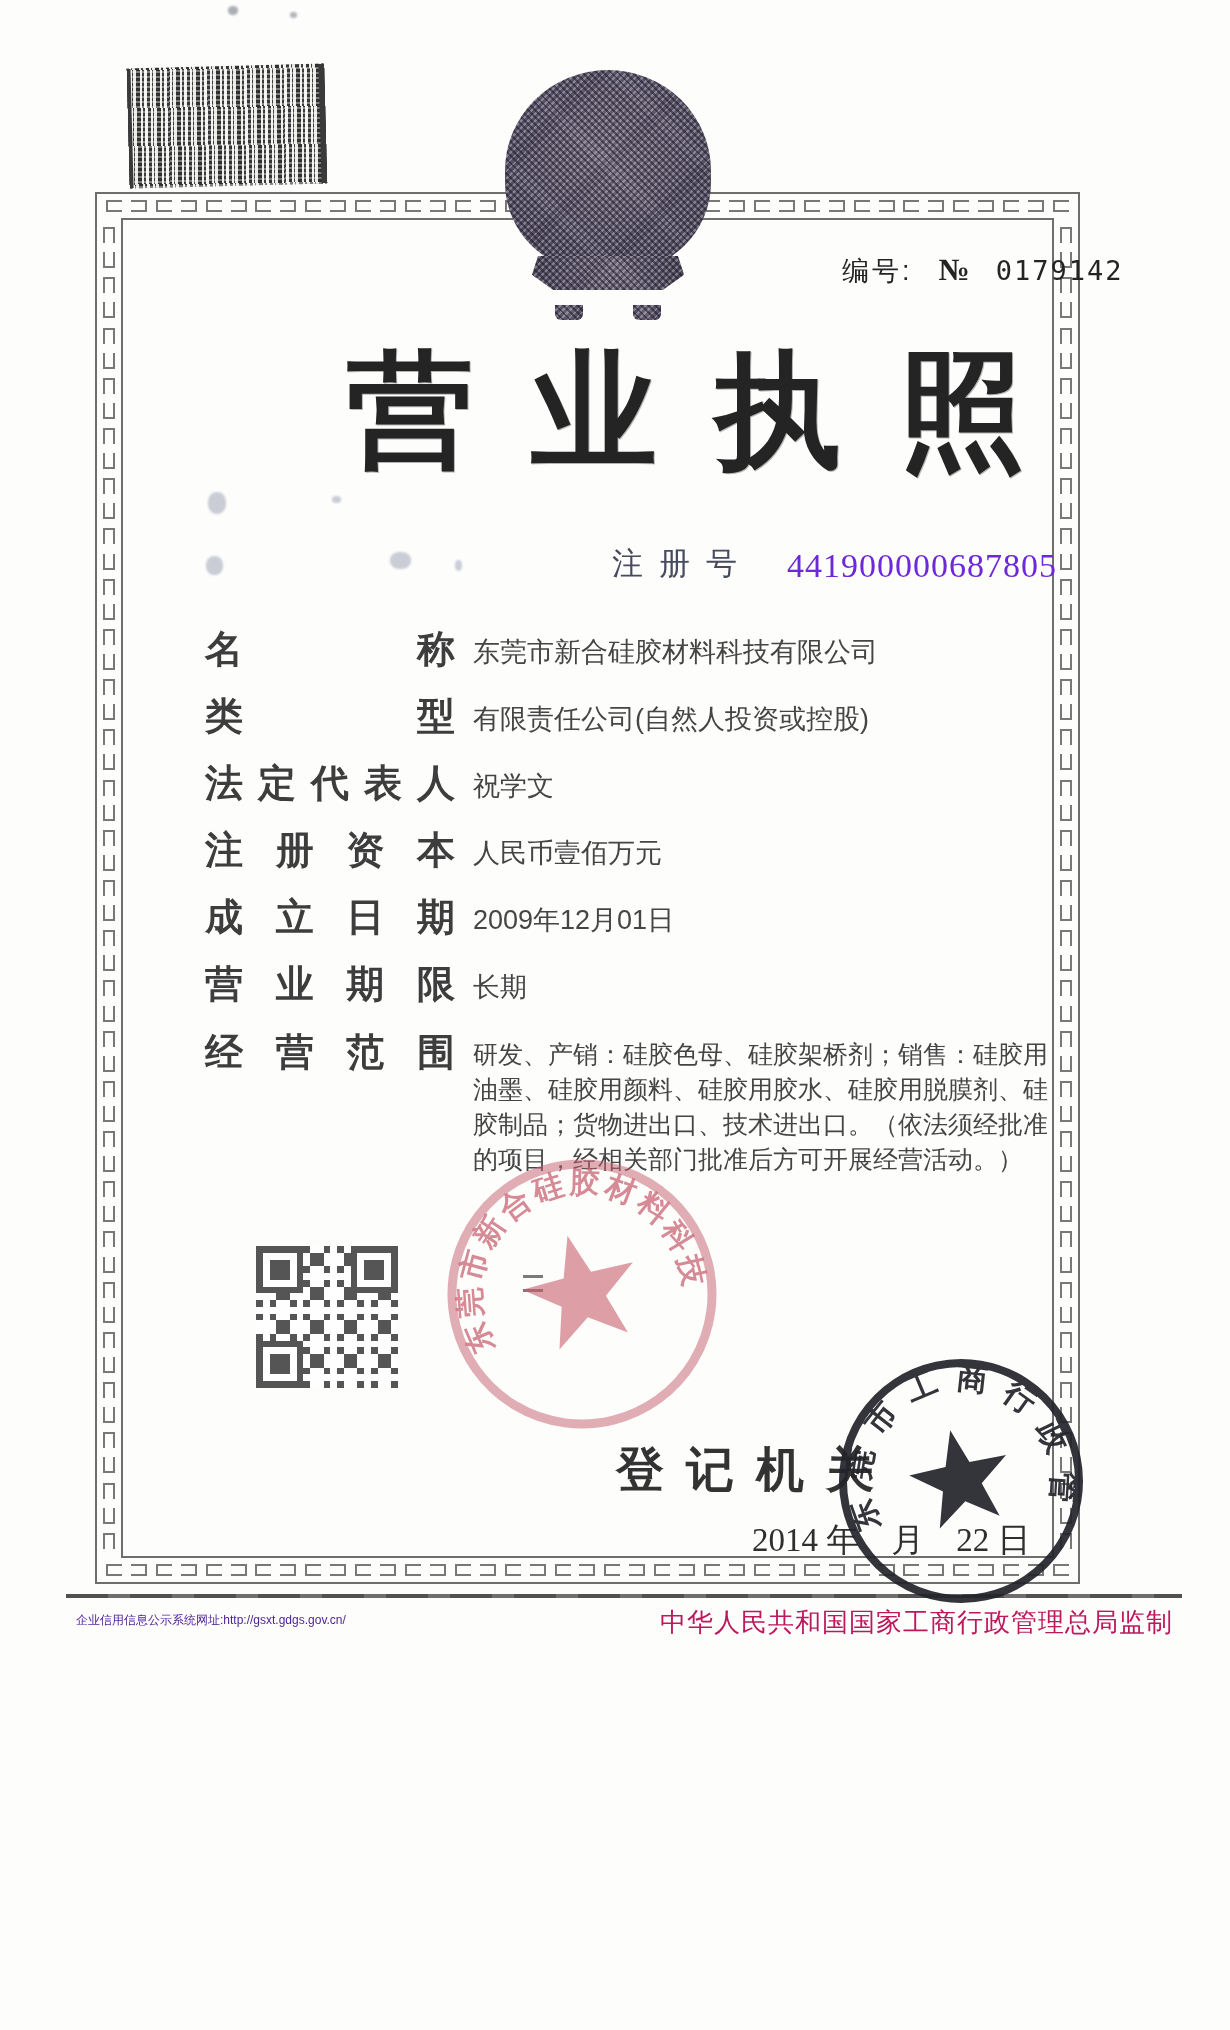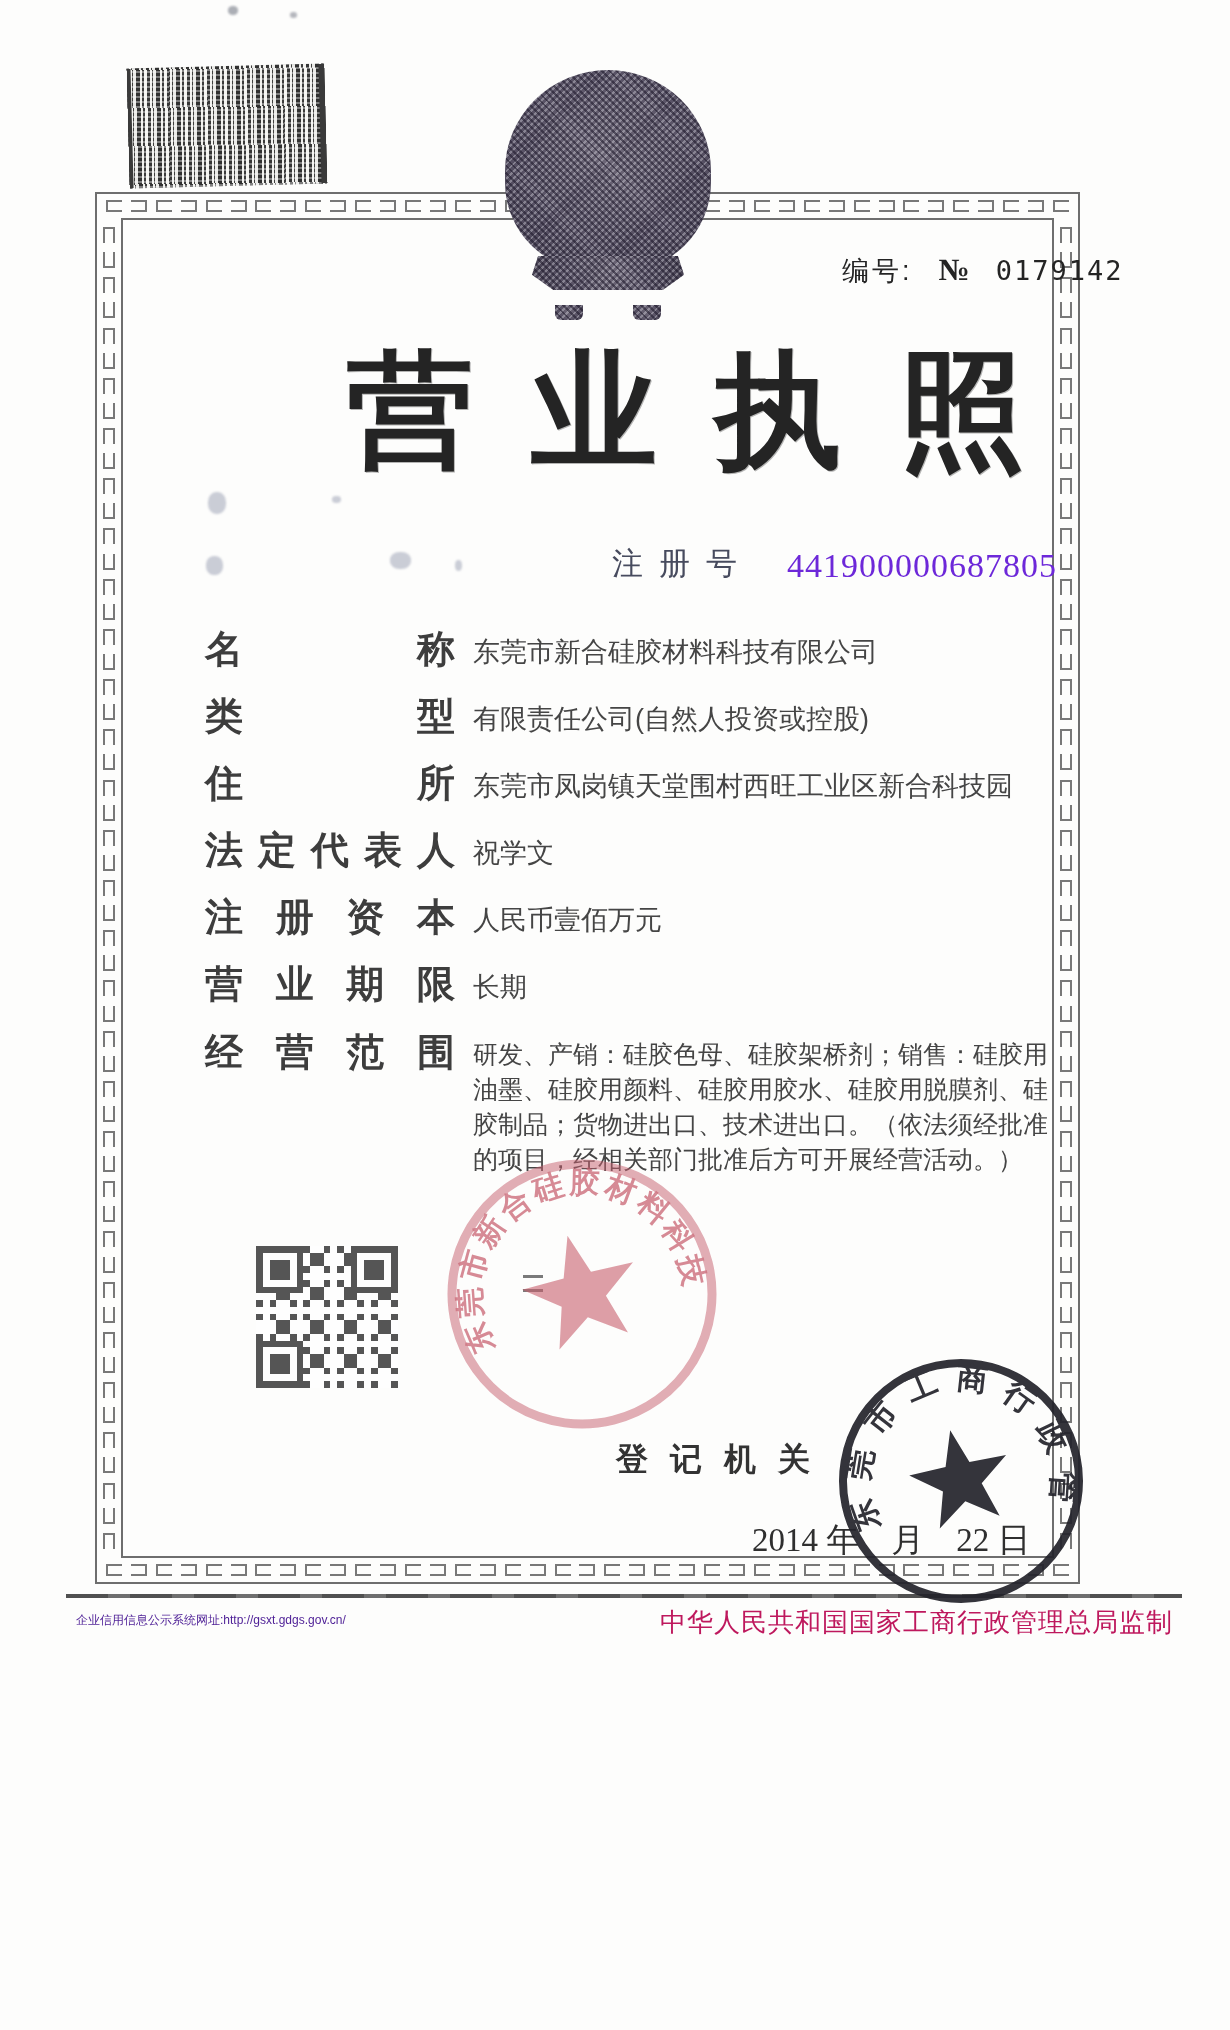--- a/index.html
+++ b/index.html
@@ -72,21 +72,21 @@
     border-top:3px solid #5a5a5a;border-bottom:3px solid #5a5a5a;opacity:.8;}
   
   .qr{position:absolute;left:256px;top:1246px;width:142px;height:142px;z-index:2;opacity:.85;
       display:grid;grid-template-columns:repeat(21,1fr);grid-template-rows:repeat(21,1fr);background:#fff;}
   .qm{background:#383838;}
   
   .seal{position:absolute;z-index:4;}
   .seal-red{left:438px;top:1150px;width:288px;height:288px;transform:rotate(-14deg);opacity:.85;}
   .seal-black{left:830px;top:1350px;width:262px;height:262px;transform:rotate(-12deg);opacity:.92;}
   
-  .registry-label{position:absolute;left:616px;top:1438px;font-size:32px;font-weight:bold;letter-spacing:22px;color:#333;z-index:2;}
+  .registry-label{position:absolute;left:616px;top:1438px;font-size:48px;font-weight:bold;letter-spacing:22px;color:#333;z-index:2;}
   .dateline{position:absolute;left:752px;top:1518px;display:flex;gap:32px;align-items:baseline;z-index:3;
     font-family:"Liberation Serif","DejaVu Serif",serif;font-size:33px;color:#2f2f2f;}
   .scan-streak{position:absolute;left:66px;top:1594px;width:1116px;height:4px;opacity:.85;
     background:repeating-linear-gradient(90deg,#323232 0 42px,#555 42px 64px);}
   .footer-left{position:absolute;left:76px;top:1612px;font-size:12px;color:#4c1d95;z-index:2;}
   .footer-right{position:absolute;left:660px;top:1605px;font-size:26px;color:#be185d;letter-spacing:1px;z-index:2;}
   
   .ghost{position:absolute;background:rgba(105,115,142,.35);border-radius:45%;filter:blur(1.2px);z-index:1;}
   .g1{left:208px;top:492px;width:18px;height:22px;}
   .g2{left:332px;top:496px;width:9px;height:7px;}
@@ -331,30 +331,30 @@
   <div class="fields">
     <div class="frow">
       <span class="flabel">名称</span>
       <span class="fvalue">东莞市新合硅胶材料科技有限公司</span>
     </div>
     <div class="frow">
       <span class="flabel">类型</span>
       <span class="fvalue">有限责任公司(自然人投资或控股)</span>
     </div>
     <div class="frow">
-      <span class="flabel">住所</span>
-      <span class="fvalue">东莞市凤岗镇天堂围村西旺工业区新合科技园</span>
-    </div>
-    <div class="frow">
       <span class="flabel">法定代表人</span>
       <span class="fvalue">祝学文</span>
     </div>
     <div class="frow">
       <span class="flabel">注册资本</span>
       <span class="fvalue">人民币壹佰万元</span>
+    </div>
+    <div class="frow">
+      <span class="flabel">成立日期</span>
+      <span class="fvalue">2009年12月01日</span>
     </div>
     <div class="frow">
       <span class="flabel">营业期限</span>
       <span class="fvalue">长期</span>
     </div>
     <div class="frow">
       <span class="flabel">经营范围</span>
       <span class="fvalue small">研发、产销：硅胶色母、硅胶架桥剂；销售：硅胶用油墨、硅胶用颜料、硅胶用胶水、硅胶用脱膜剂、硅胶制品；货物进出口、技术进出口。（依法须经批准的项目，经相关部门批准后方可开展经营活动。）</span>
     </div>
     <div class="correction-mark" style="position:absolute;left:318px;top:645px;"></div>

